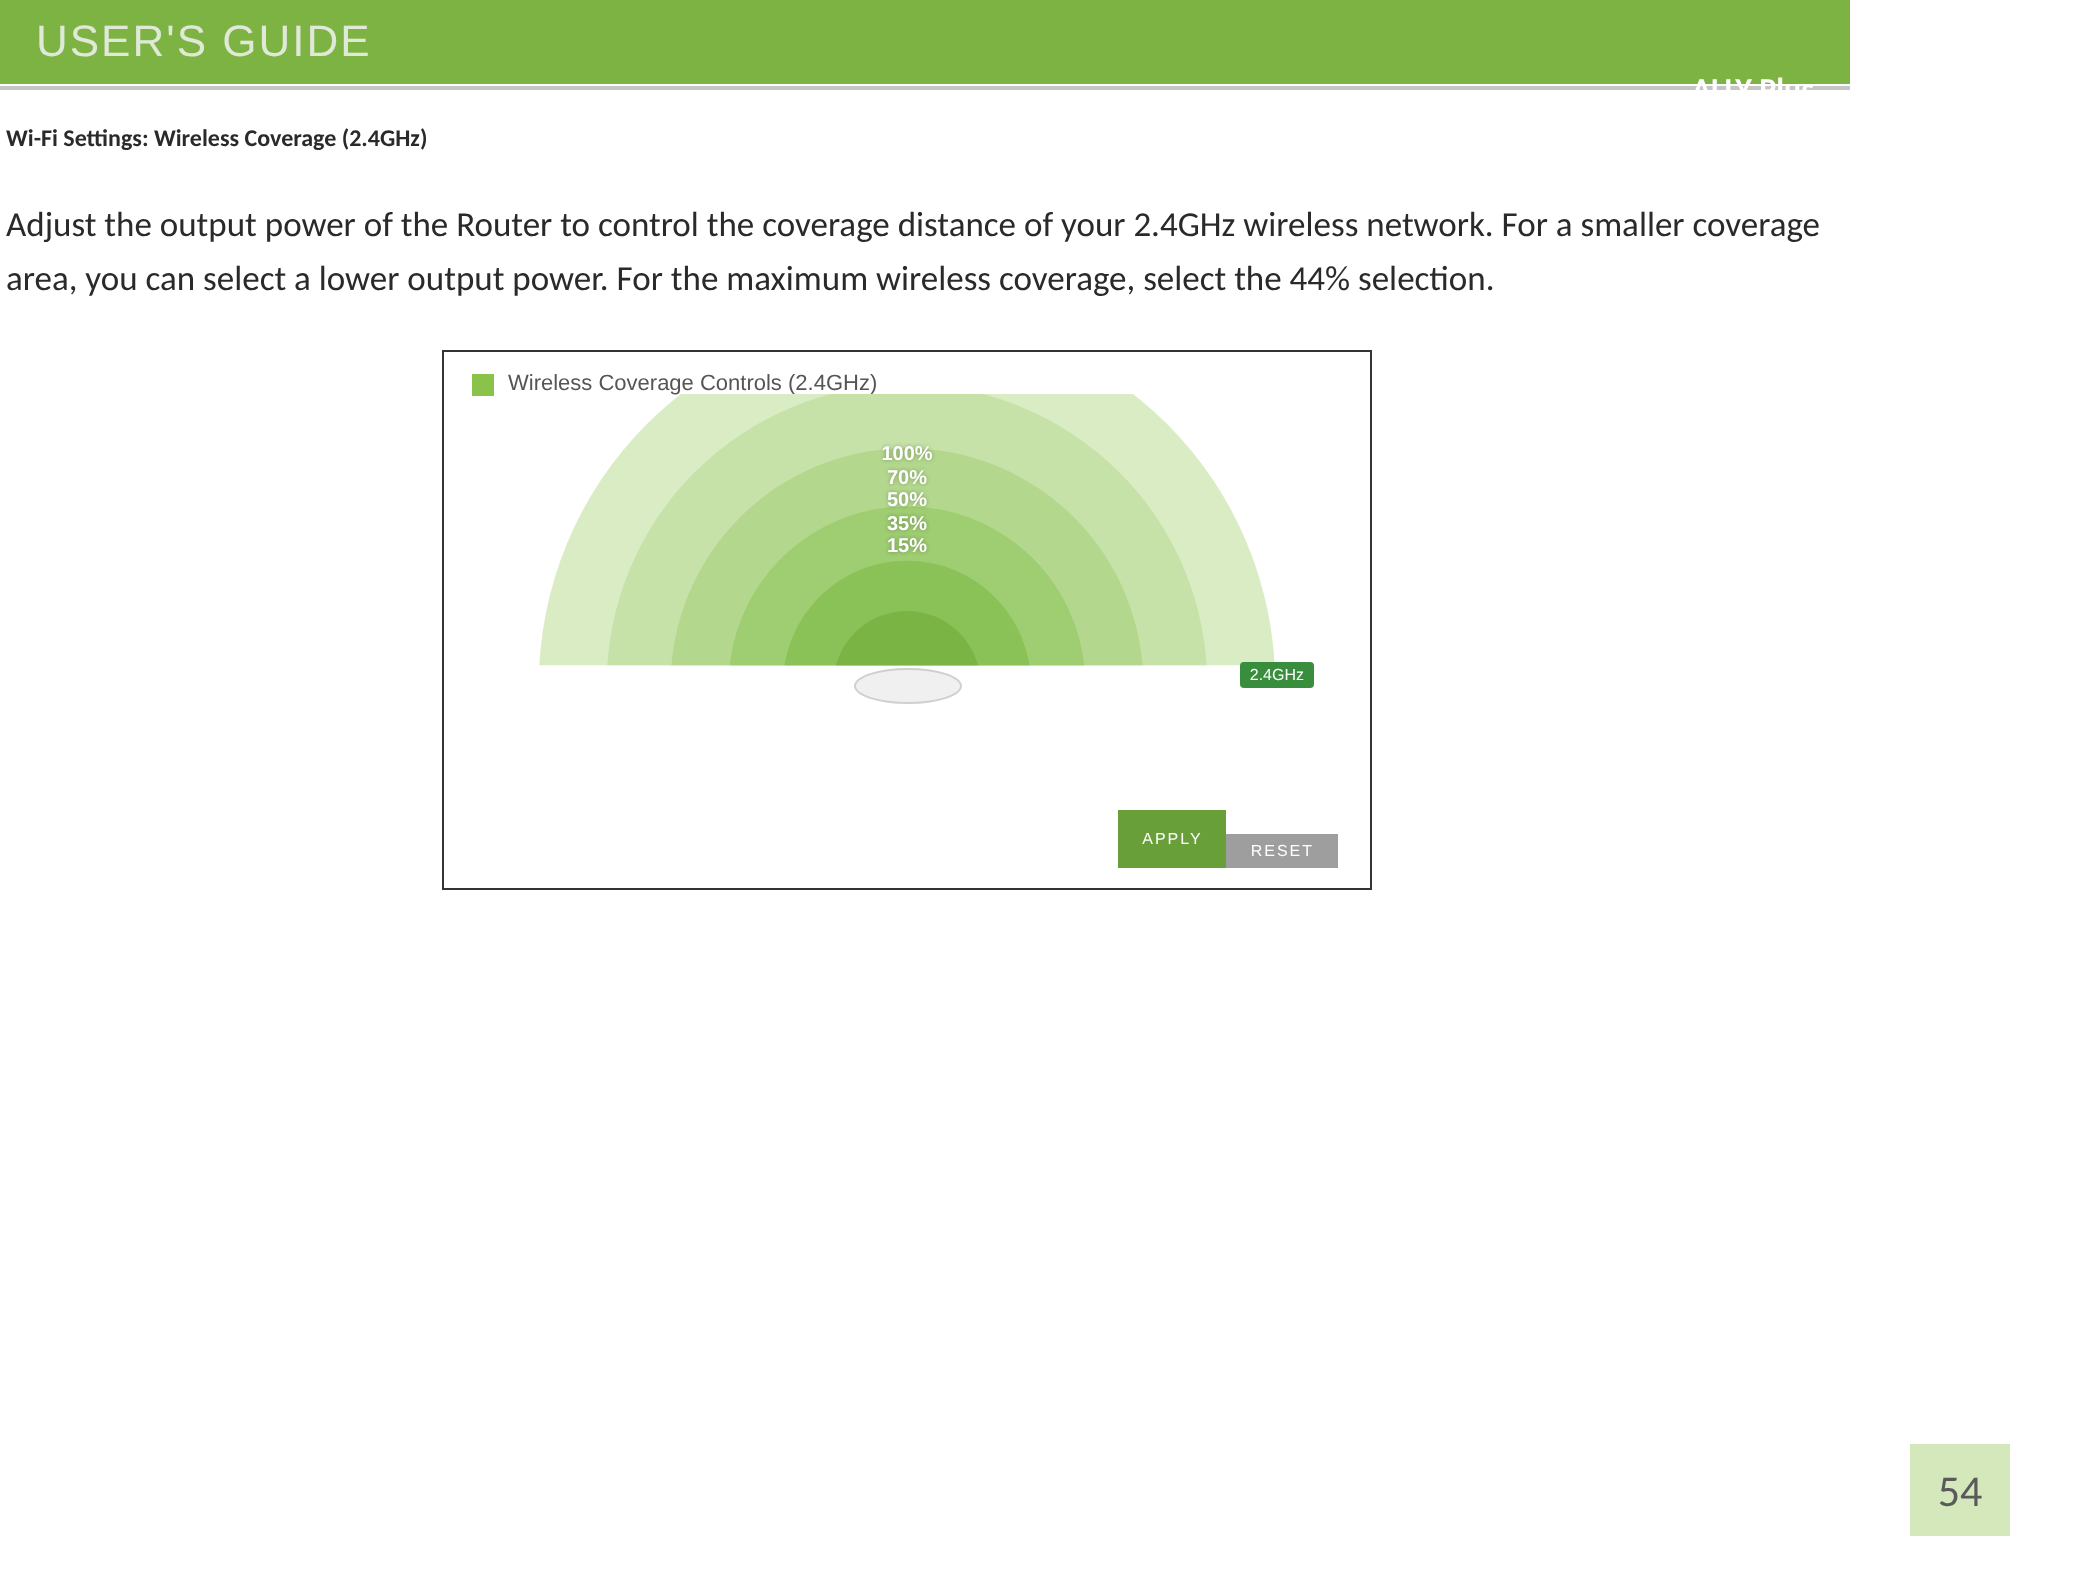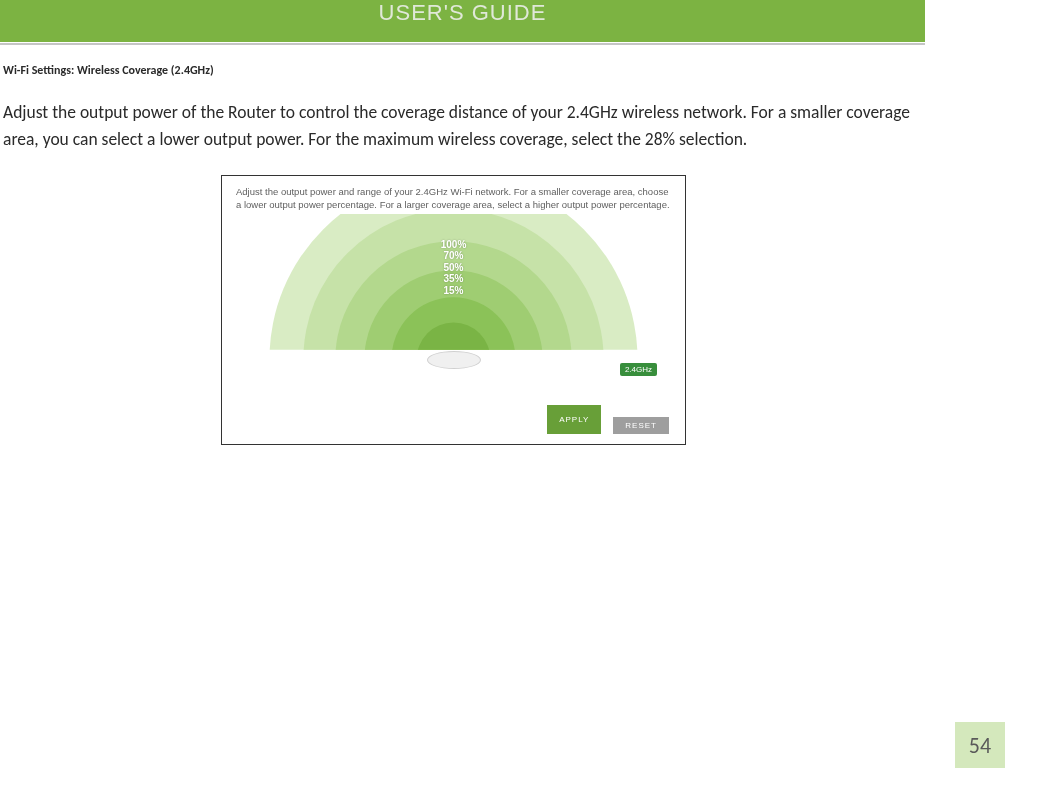--- a/index.html
+++ b/index.html
@@ -11,21 +11,20 @@
       position: relative;
     }
     .header-bar {
       width: 925px;
       height: 42px;
       background: #7cb342;
       display: flex;
       align-items: center;
       justify-content: space-between;
       padding: 0 18px 0 18px;
-      flex-direction: column;
     }
     .header-left {
       color: #e0e8d8;
       font-size: 22px;
       font-weight: 300;
       letter-spacing: 1px;
       font-family: Arial, sans-serif;
     }
     .header-right {
       color: #ffffff;
@@ -120,36 +119,36 @@
       transform: translateX(-50%);
       width: 54px;
       height: 18px;
       background: #f0f0f0;
       border: 1px solid #d0d0d0;
       border-radius: 50%;
       z-index: 4;
     }
     .band-badge {
       position: absolute;
-      bottom: 5px;
+      bottom: 20px;
       right: 14px;
       background: #388e3c;
       color: #fff;
       font-size: 8px;
       padding: 2px 5px;
       border-radius: 2px;
       font-family: Arial, sans-serif;
       z-index: 5;
     }
     .panel-buttons {
       position: absolute;
       bottom: 10px;
       right: 16px;
       display: flex;
-      gap: 12px;
+      gap: 0;
       z-index: 6;
     }
     .btn {
       font-size: 8px;
       padding: 4px 12px;
       color: #fff;
       font-family: Arial, sans-serif;
       letter-spacing: 1px;
       border: none;
       cursor: pointer;
@@ -174,24 +173,27 @@
 <body>
 
 <div class="header-bar">
   <div class="header-left">USER'S GUIDE</div>
   <div class="header-right">ALLY Plus</div>
 </div>
 <div class="divider-line"></div>
 
 <div class="content">
   <div class="section-title">Wi-Fi Settings: Wireless Coverage (2.4GHz)</div>
-  <div class="body-text">Adjust the output power of the Router to control the coverage distance of your 2.4GHz wireless network.  For a smaller coverage area, you can select a lower output power.  For the maximum wireless coverage, select the 28% selection.</div>
+  <div class="body-text">Adjust the output power of the Router to control the coverage distance of your 2.4GHz wireless network.  For a smaller coverage area, you can select a lower output power.  For the maximum wireless coverage, select the 44% selection.</div>
 
   <div class="screenshot-box">
-    <div class="panel-desc">Adjust the output power and range of your 2.4GHz Wi-Fi network. For a smaller coverage area, choose a lower output power percentage. For a larger coverage area, select a higher output power percentage.</div>
+    <div class="panel-header">
+      <div class="panel-square"></div>
+      <div class="panel-title">Wireless Coverage Controls (2.4GHz)</div>
+    </div>
 
     <div class="coverage-area">
       <svg class="coverage-svg" viewBox="0 0 440 160" preserveAspectRatio="xMidYMax meet">
         <defs>
           <clipPath id="tophalf">
               <rect x="0" y="0" width="440" height="140"></rect>
             </clipPath>
         </defs>
         <g clip-path="url(#tophalf)">
           <circle cx="220" cy="150" r="190" fill="#d9ecc4"></circle>

